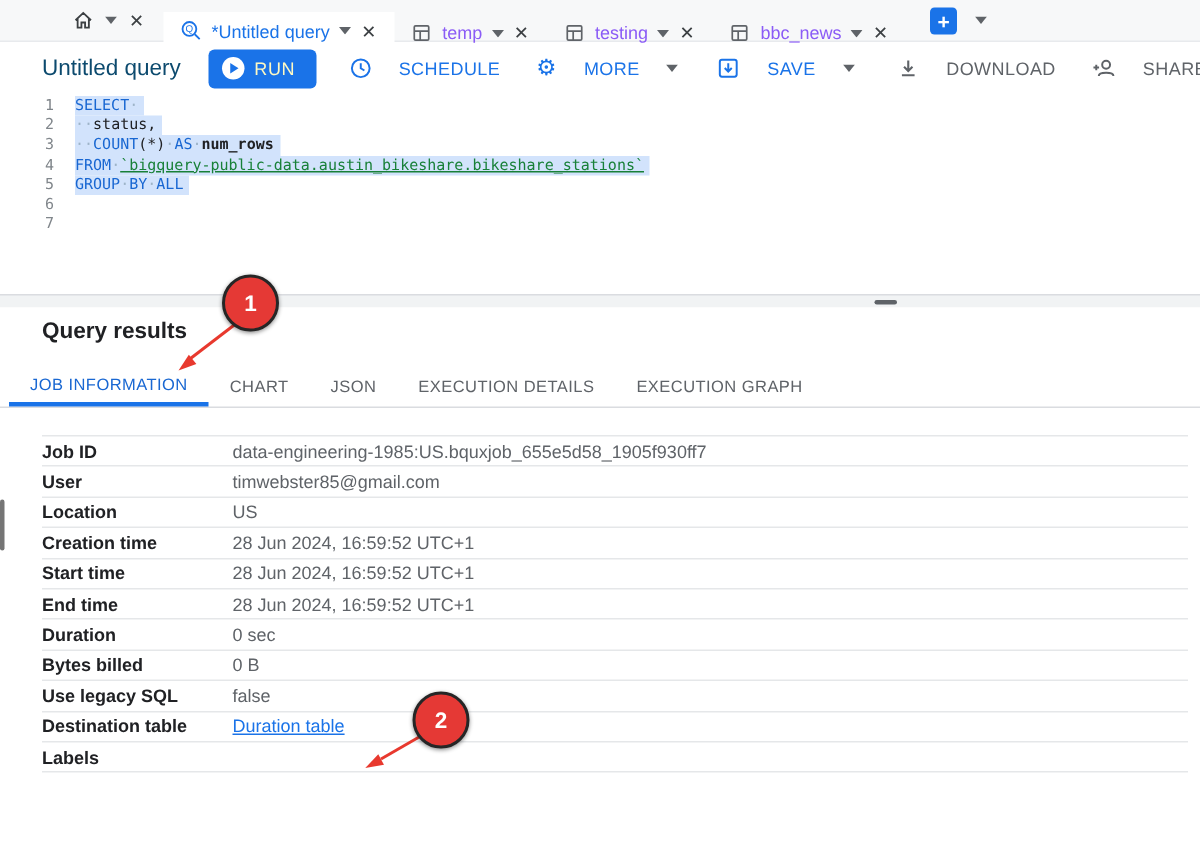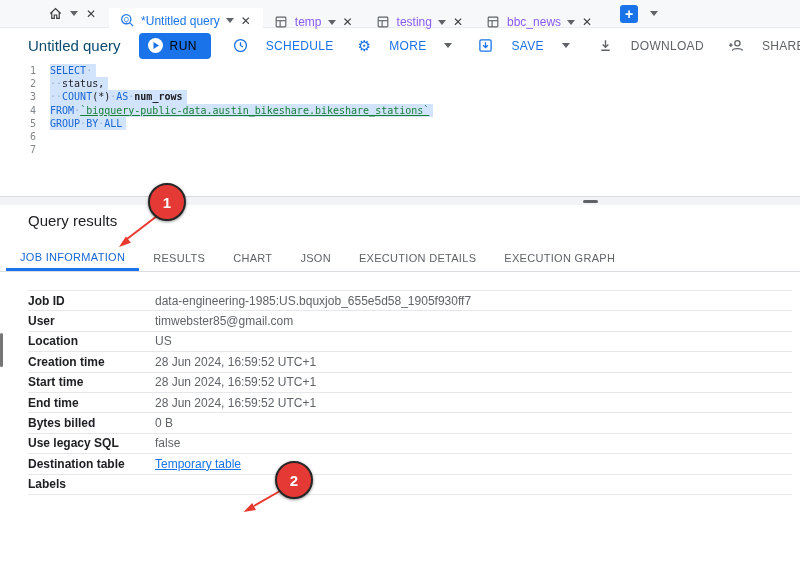--- a/index.html
+++ b/index.html
@@ -24,21 +24,21 @@
               font-size:14px;font-weight:bold;display:flex;align-items:center;justify-content:center;cursor:pointer}
   .newtab-caret{margin-left:12px}
 
   
   .toolbar{position:absolute;top:29px;left:0;right:0;height:33px;background:#fff;
            display:flex;align-items:center;padding-left:15px;box-sizing:border-box}
   .tb-title{font-size:15px;color:#0c4a6e;margin-left:13px;white-space:nowrap}
   .tb-btn{display:flex;align-items:center;gap:18px;font-size:12px;font-weight:500;letter-spacing:.3px;cursor:pointer}
   .tb-blue{color:#1a73e8}
   .tb-gray{color:#5f6368}
-  .run-btn{margin-left:18px;height:26px;background:#1a73e8;border-radius:4px;color:#000000;
+  .run-btn{margin-left:18px;height:26px;background:#1a73e8;border-radius:4px;color:#fef9c3;
            display:flex;align-items:center;gap:6px;padding:0 14px 0 8px;font-size:12px;
            font-weight:500;letter-spacing:.4px;cursor:pointer}
   .gear-glyph{font-size:15px;line-height:1}
 
   
   .editor{position:absolute;top:62px;left:0;right:0;height:134px;background:#fff;
           font-family:"DejaVu Sans Mono",monospace;font-size:10px;padding-top:2px}
   .eline{display:flex;height:13.2px;line-height:13.2px;align-items:center}
   .gutter{width:36px;padding-right:14px;flex:none;text-align:right;color:#80868b;font-size:10px}
   .hl{background:#d2e3fc;padding-right:4px;white-space:pre}
@@ -48,21 +48,21 @@
   .tok-tbl{color:#188038;text-decoration:underline}
   .tok-ws{color:#9db3c8}
 
   
   .divider{position:absolute;top:196px;left:0;right:0;height:9px;background:#f1f3f4;
            border-top:1px solid #dadce0;box-sizing:border-box}
   .drag-handle{position:absolute;left:583px;top:3px;width:15px;height:3px;background:#5f6368;border-radius:2px;cursor:ns-resize}
 
   
   .results{position:absolute;top:205px;left:0;right:0;bottom:0;background:#fff}
-  .qr-heading{position:absolute;top:7px;left:28px;font-size:15px;font-weight:400;color:#202124}
+  .qr-heading{position:absolute;top:7px;left:28px;font-size:15px;font-weight:700;color:#202124}
   .rtabs{position:absolute;top:40px;left:0;right:0;height:27px;display:flex;align-items:stretch;
          padding-left:6px;border-bottom:1px solid #dadce0;box-sizing:border-box}
   .rtab{display:flex;align-items:center;padding:0 14px;font-size:11px;font-weight:500;
         letter-spacing:.3px;color:#5f6368;cursor:pointer;box-sizing:border-box}
   .rtab.active{color:#1967d2;border-bottom:3px solid #1a73e8}
 
   .jobtable{position:absolute;top:85px;left:28px;right:8px}
   .jrow{display:flex;align-items:center;height:19.4px;border-top:1px solid #e5e7e9;font-size:12px}
   .jrow:last-child{border-bottom:1px solid #e5e7e9}
   .jlabel{width:127px;flex:none;font-weight:bold;color:#202124}
@@ -253,23 +253,20 @@
   <div class="drag-handle"></div>
 </div>
 
 <div class="results">
   <div class="qr-heading">Query results</div>
   <div class="rtabs" id="rtabs">
   <div class="rtab active">
         <span>JOB INFORMATION</span>
       </div>
 
-  <div class="rtab">
-        <span>RESULTS</span>
-      </div>
 
   <div class="rtab">
         <span>CHART</span>
       </div>
 
   <div class="rtab">
         <span>JSON</span>
       </div>
 
   <div class="rtab">
@@ -304,36 +301,40 @@
   <div class="jrow">
     <div class="jlabel">Start time</div>
     <div class="jvalue">28 Jun 2024, 16:59:52 UTC+1</div>
   </div>
 
   <div class="jrow">
     <div class="jlabel">End time</div>
     <div class="jvalue">28 Jun 2024, 16:59:52 UTC+1</div>
   </div>
 
+  <div class="jrow">
+    <div class="jlabel">Duration</div>
+    <div class="jvalue">0 sec</div>
+  </div>
 
 
   <div class="jrow">
     <div class="jlabel">Bytes billed</div>
     <div class="jvalue">0 B</div>
   </div>
 
 
   <div class="jrow">
     <div class="jlabel">Use legacy SQL</div>
     <div class="jvalue">false</div>
   </div>
 
   <div class="jrow">
     <div class="jlabel">Destination table</div>
-    <div class="jvalue"><a>Temporary table</a></div>
+    <div class="jvalue"><a>Duration table</a></div>
   </div>
 
   <div class="jrow">
     <div class="jlabel">Labels</div>
     <div class="jvalue"></div>
   </div>
 </div>
 </div>
 
 <div class="left-scrollbar"></div>

